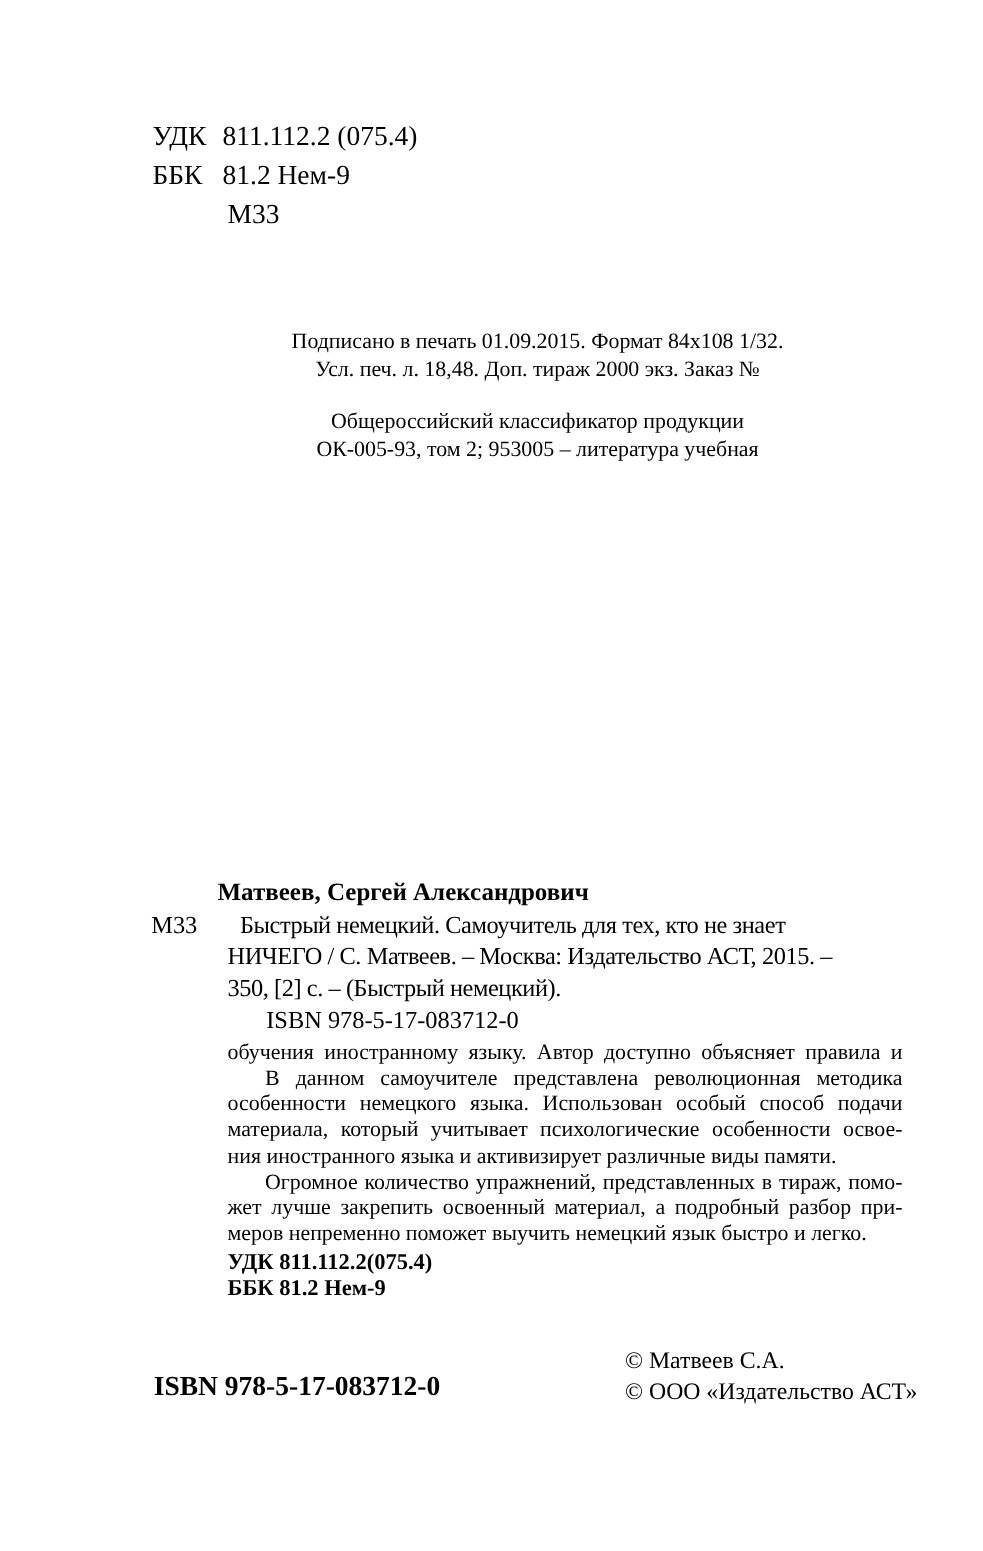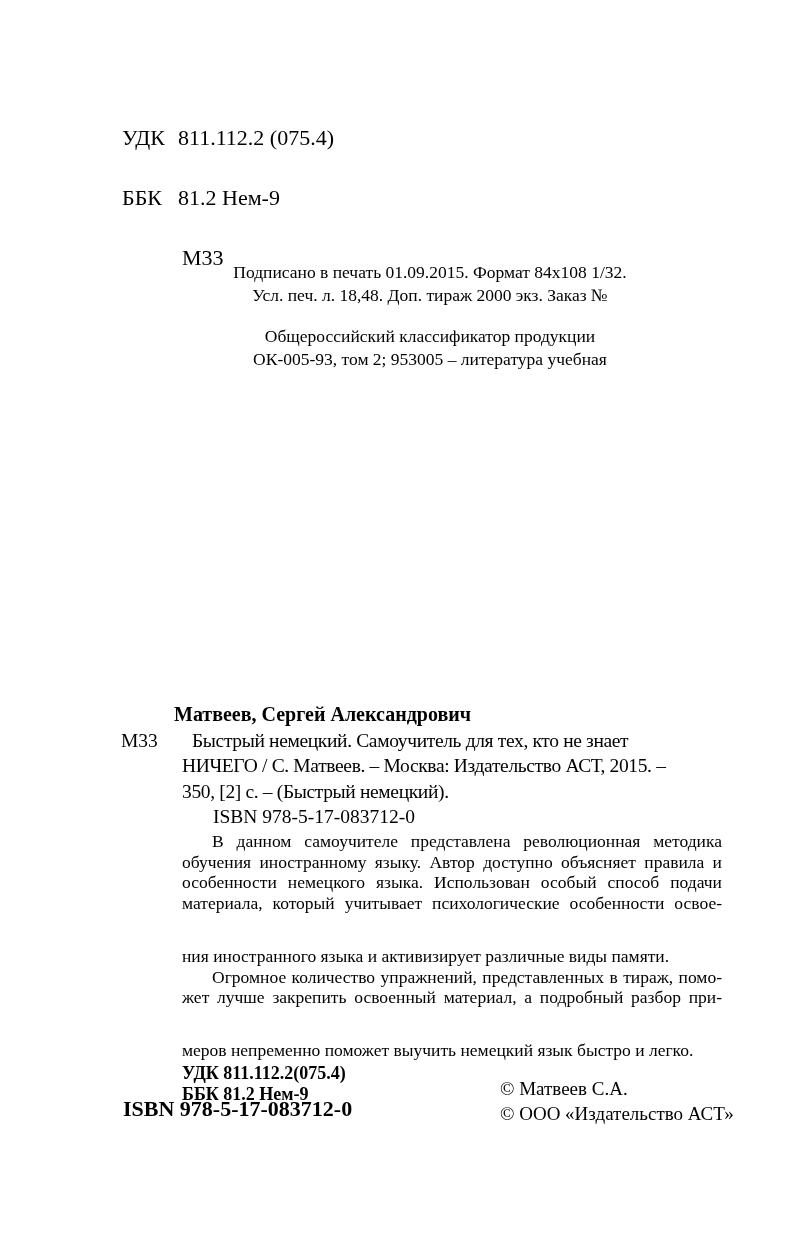--- a/index.html
+++ b/index.html
@@ -7,21 +7,21 @@
     width:786px;height:1241px;position:relative;
     background:#ffffff;color:#000000;
     font-family:"Liberation Serif","DejaVu Serif",serif;
     -webkit-font-smoothing:antialiased;
     overflow:hidden;
   }
   .abs{position:absolute;}
 
   
   .top-codes{left:122px;top:93px;font-size:22px;line-height:31px;}
-  .code-row{display:flex;margin-top:29px;}
+  .code-row{display:flex;}
   .code-row .lbl{width:46px;flex:0 0 46px;}
   .code-row .val{padding-left:10px;}
   .code-row.m33 .val{padding-left:14px;}
 
   
   .print-info{left:120px;top:261px;width:620px;text-align:center;
     font-size:17.5px;line-height:23px;}
   .print-info .classifier{margin-top:18px;}
 
   
@@ -29,21 +29,21 @@
   .card-author{font-weight:bold;padding-left:53px;font-size:20px;}
   .card-row{position:relative;letter-spacing:-0.35px;}
   .card-code{position:absolute;left:0;top:0;letter-spacing:0;}
   .card-first{padding-left:71px;}
   .card-body{padding-left:61px;}
   .card-isbn{padding-left:92px;letter-spacing:0;}
 
   
   .annotation{left:182px;top:831px;width:540px;font-size:17.5px;line-height:20.7px;}
   .jline{text-align:justify;text-align-last:justify;}
-  .lline{text-align:left;margin-top:32px;}
+  .lline{text-align:left;}
   .ind{padding-left:30px;}
 
   
   .right-codes{text-align:left;font-weight:bold;font-size:18px;line-height:21.5px;margin-top:2px;}
 
   
   .footer-isbn{left:123px;top:1096px;font-weight:bold;font-size:22px;}
   .footer-copyrights{left:500px;top:1077px;font-size:19px;line-height:24.5px;}
 </style>
 </head>
@@ -77,22 +77,22 @@
     <span class="card-code">М33</span>
     <div class="card-first">Быстрый немецкий. Самоучитель для тех, кто не знает</div>
   </div>
   <div class="card-row card-body">НИЧЕГО / С. Матвеев. – Москва: Издательство АСТ, 2015. –</div>
   <div class="card-row card-body">350, [2] с. – (Быстрый немецкий).</div>
   <div class="card-isbn">ISBN 978-5-17-083712-0</div>
 </div>
 
 <div class="abs annotation">
   <div>
+    <div class="jline">обучения иностранному языку. Автор доступно объясняет правила и</div>
     <div class="jline ind">В данном самоучителе представлена революционная методика</div>
-    <div class="jline">обучения иностранному языку. Автор доступно объясняет правила и</div>
     <div class="jline">особенности немецкого языка. Использован особый способ подачи</div>
     <div class="jline">материала, который учитывает психологические особенности освое-</div>
     <div class="lline">ния иностранного языка и активизирует различные виды памяти.</div>
   </div>
   <div>
     <div class="jline ind">Огромное количество упражнений, представленных в тираж, помо-</div>
     <div class="jline">жет лучше закрепить освоенный материал, а подробный разбор при-</div>
     <div class="lline">меров непременно поможет выучить немецкий язык быстро и легко.</div>
   </div>
   <div class="right-codes">

